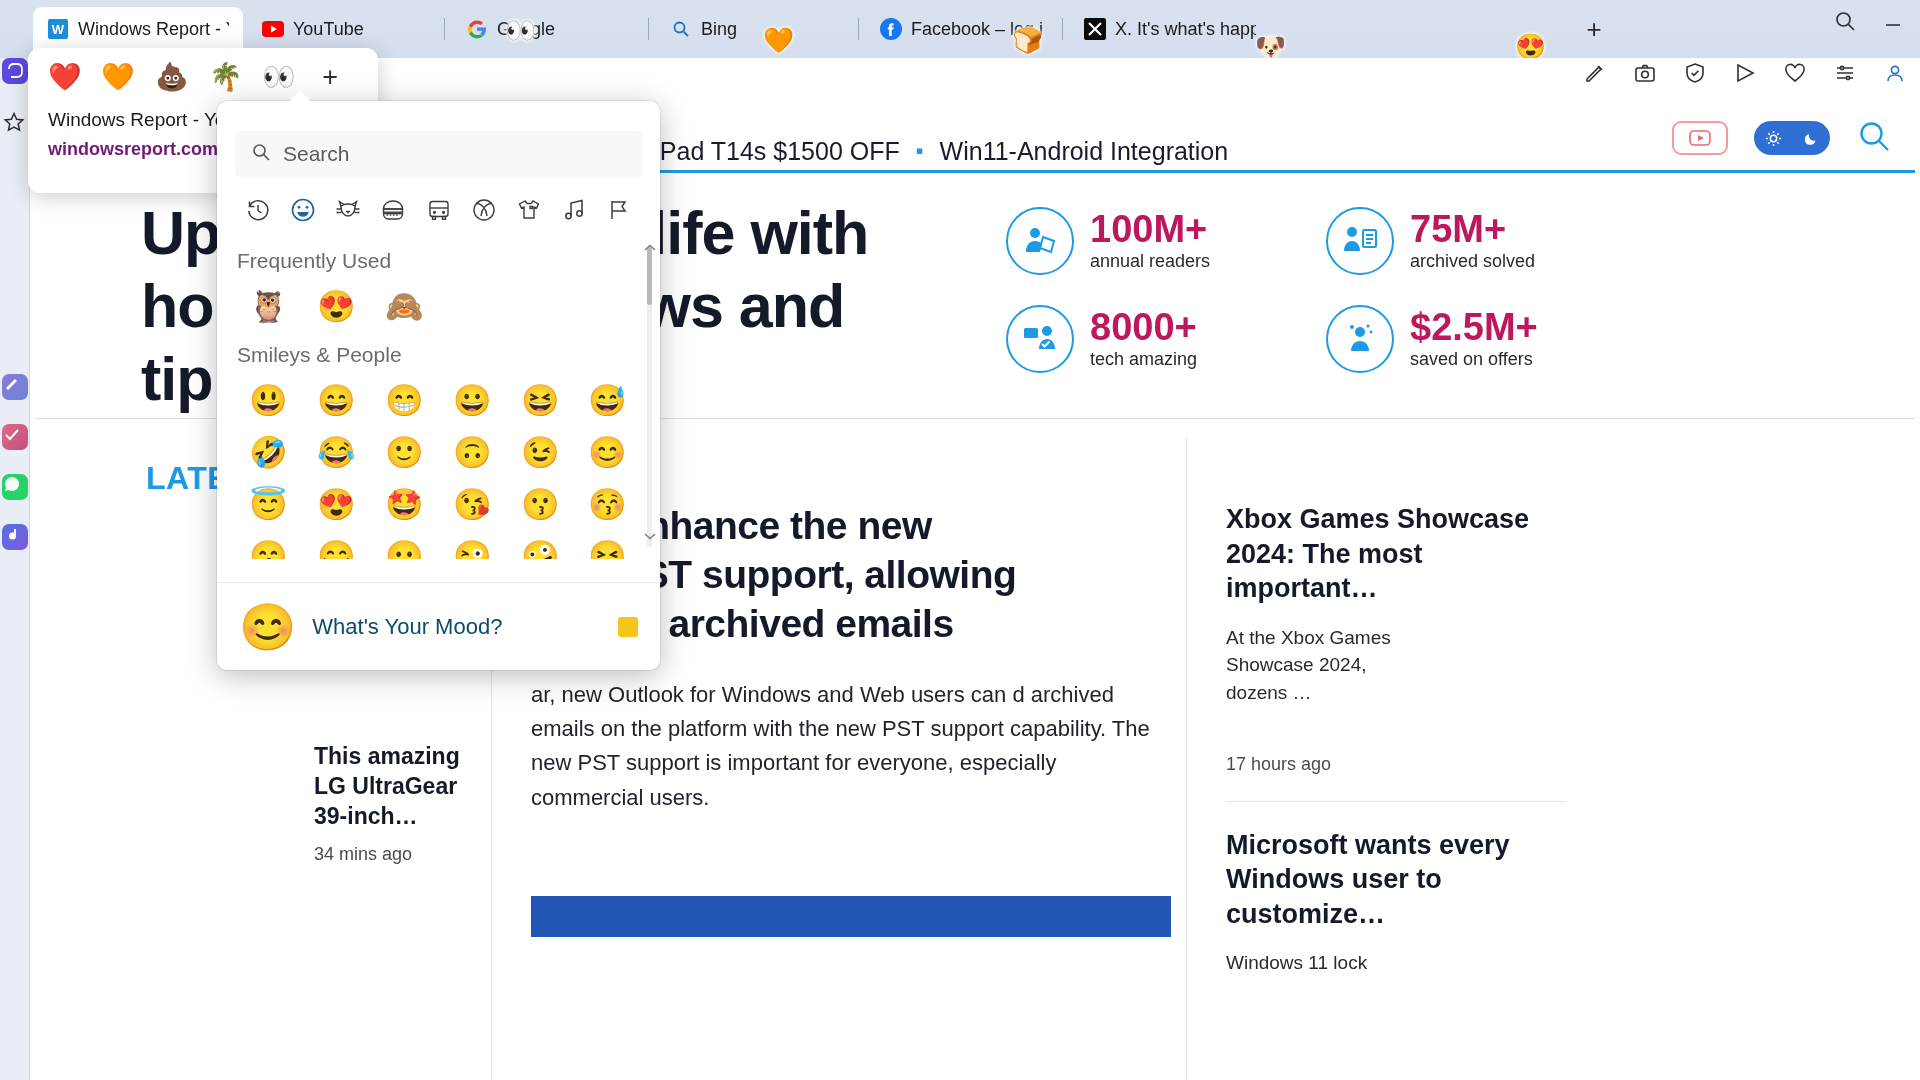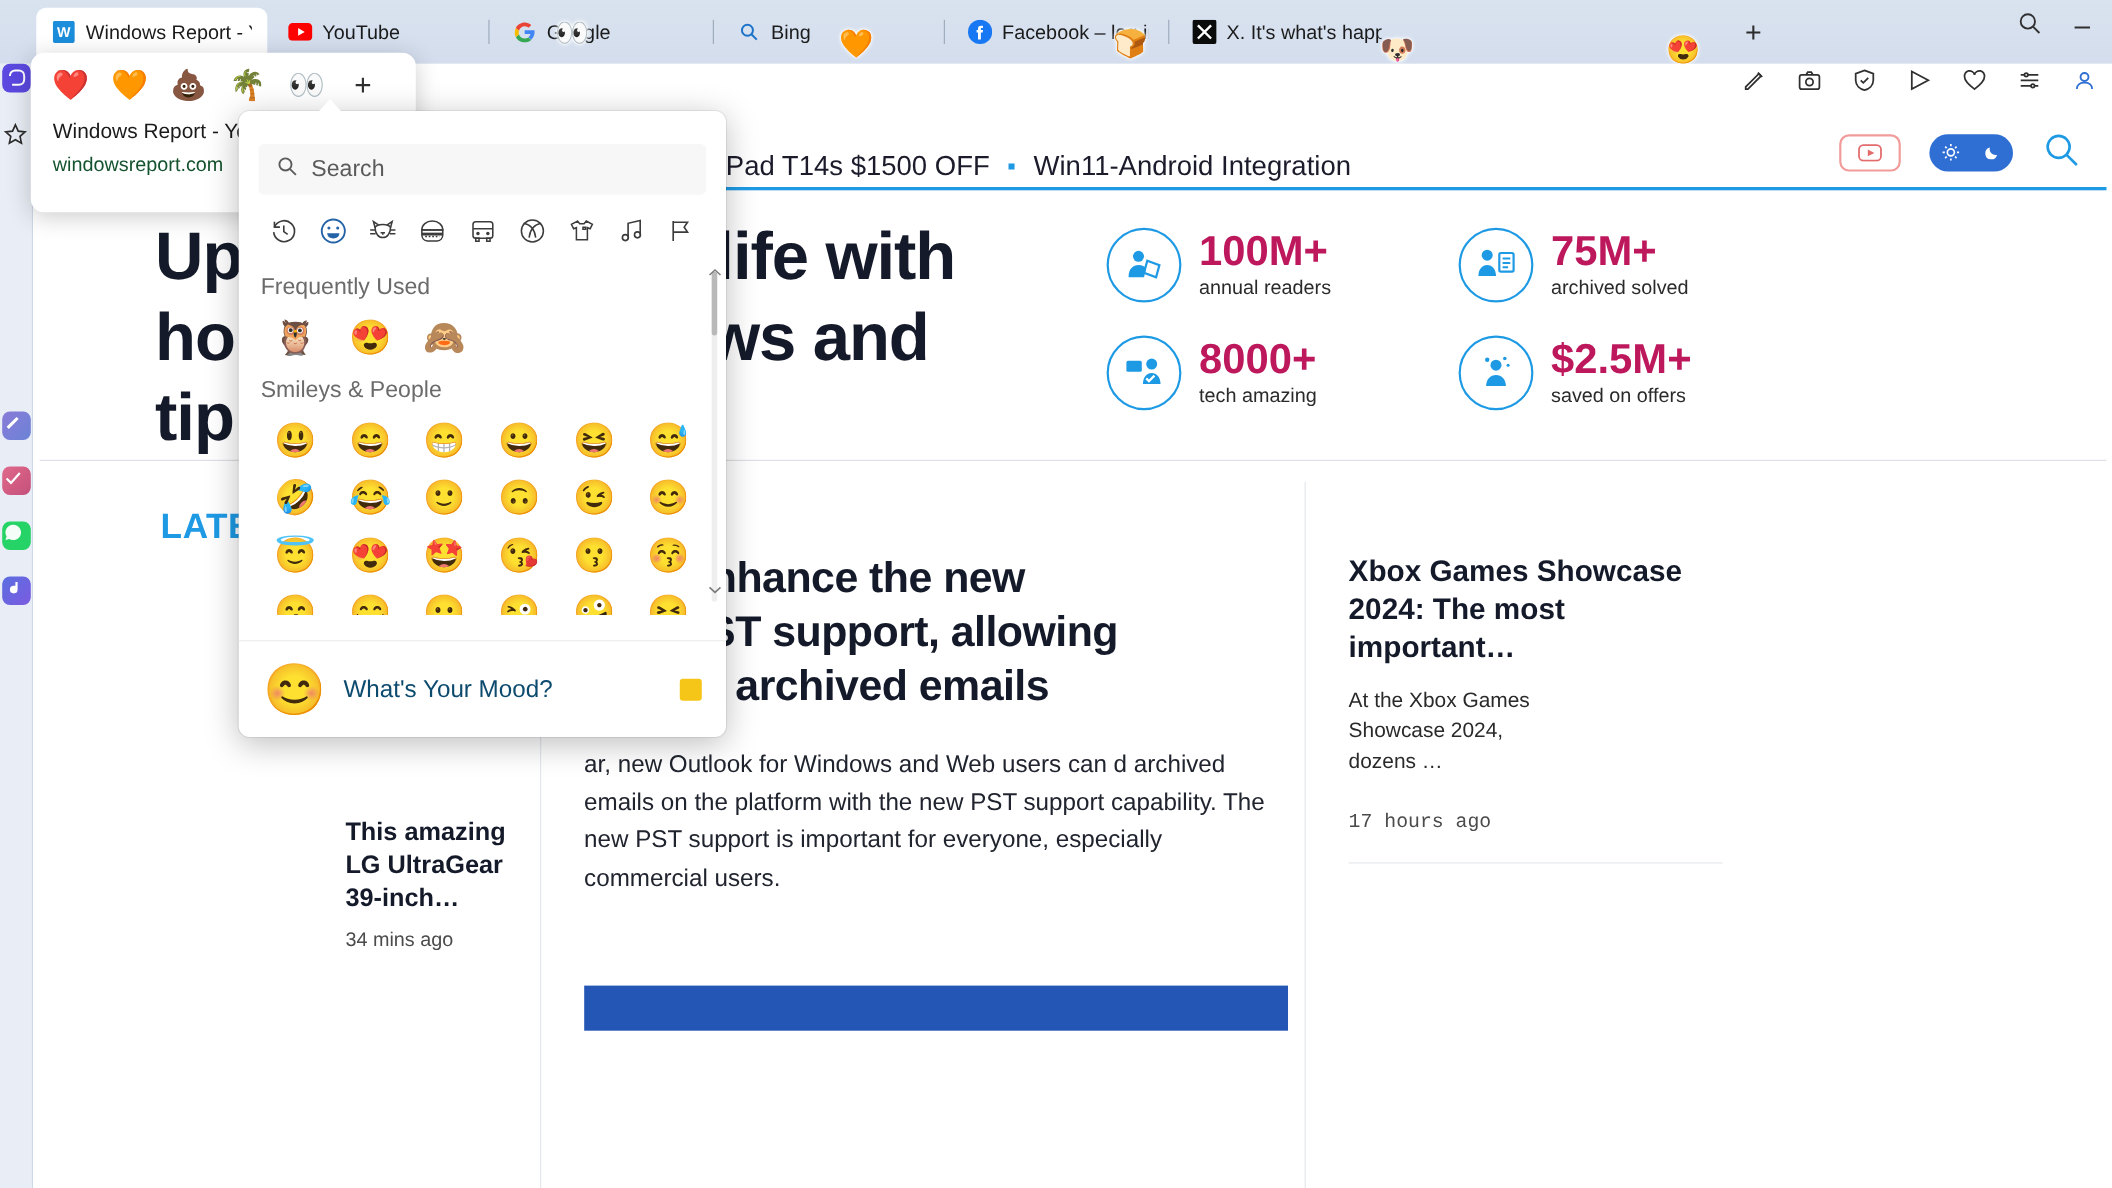--- a/index.html
+++ b/index.html
@@ -112,33 +112,33 @@
   .col-main { position: absolute; left: 500px; top: 400px; width: 640px; }
   .main-title { font-size: 39px; font-weight: 700; color: #141a29; line-height: 1.25; letter-spacing: -.5px; }
   .main-body { margin-top: 30px; font-size: 22px; line-height: 1.55; color: #20242e; }
   .main-img { margin-top: 24px; width: 640px; height: 260px; border-radius: 2px; overflow: hidden; position: relative; }
 
   .col-right { position: absolute; left: 1195px; top: 400px; width: 340px; }
   .r-title { font-size: 27px; font-weight: 700; color: #141a29; line-height: 1.28; }
   .r-row { display: flex; gap: 18px; margin-top: 18px; }
   .r-ex { font-size: 19px; color: #2a2a2a; line-height: 1.45; flex: 1; }
   .r-thumb { width: 155px; height: 100px; flex: 0 0 155px; border-radius: 2px; overflow: hidden; position: relative; }
-  .r-meta { font-size: 18px; color: #4b4b4b; margin-top: 14px; font-family: Liberation Mono, monospace; }
+  .r-meta { font-size: 18px; color: #4b4b4b; margin-top: 30px; }
   .r-sep { height: 1px; background: #e2e5ea; margin: 26px 0 0; }
 
   
   .react-card {
     position: absolute; left: 28px; top: 48px; width: 350px; height: 145px;
     background: #fff; border-radius: 12px; box-shadow: 0 4px 22px rgba(0,0,0,.20);
   }
   .react-row { display: flex; align-items: center; gap: 20px; padding: 14px 20px 0; }
   .react-row .re { font-size: 27px; line-height: 1; cursor: pointer; }
   .react-row .plus { font-size: 27px; color: #303030; font-weight: 300; margin-left: 6px; }
   .react-site { padding: 16px 20px 0; font-size: 19px; color: #1b1b1b; }
-  .react-url { padding: 8px 20px 0; font-size: 18px; color: #14532d; }
+  .react-url { padding: 8px 20px 0; font-size: 18px; color: #701a75; font-weight: bold; }
 
   
   .picker {
     position: absolute; left: 217px; top: 101px; width: 443px; height: 569px;
     background: #fff; border-radius: 10px;
     box-shadow: 0 6px 30px rgba(0,0,0,.26), 0 0 0 1px rgba(0,0,0,.07);
   }
   .picker-arrow {
     position: absolute; left: 72px; top: -11px; width: 22px; height: 12px;
     background: #fff; clip-path: polygon(50% 0, 100% 100%, 0 100%);
@@ -502,20 +502,29 @@
         <div class="r-title">Xbox Games Showcase 2024: The most important…</div>
         <div class="r-row">
           <span class="r-ex">At the Xbox Games Showcase 2024, dozens …</span>
           <span class="r-thumb">
             <span class="ph-xbox"><span class="xlogo"></span><span class="xcap">XBOX GAMES SHOWCASE</span></span>
           </span>
         </div>
         <div class="r-meta">17 hours ago</div>
       </div>
       <div class="r-sep"></div>
+      <div style="margin-top:26px;">
+        <div class="r-title">Microsoft wants every Windows user to customize…</div>
+        <div class="r-row">
+          <span class="r-ex">Windows 11 lock</span>
+          <span class="r-thumb">
+            <span class="ph-lock"><span class="clock">12:40</span></span>
+          </span>
+        </div>
+      </div>
     </div>
   </div>
 
   <div class="react-card">
     <div class="react-row">
       <span class="re">❤️</span>
       <span class="re">🧡</span>
       <span class="re">💩</span>
       <span class="re">🌴</span>
       <span class="re">👀</span>

